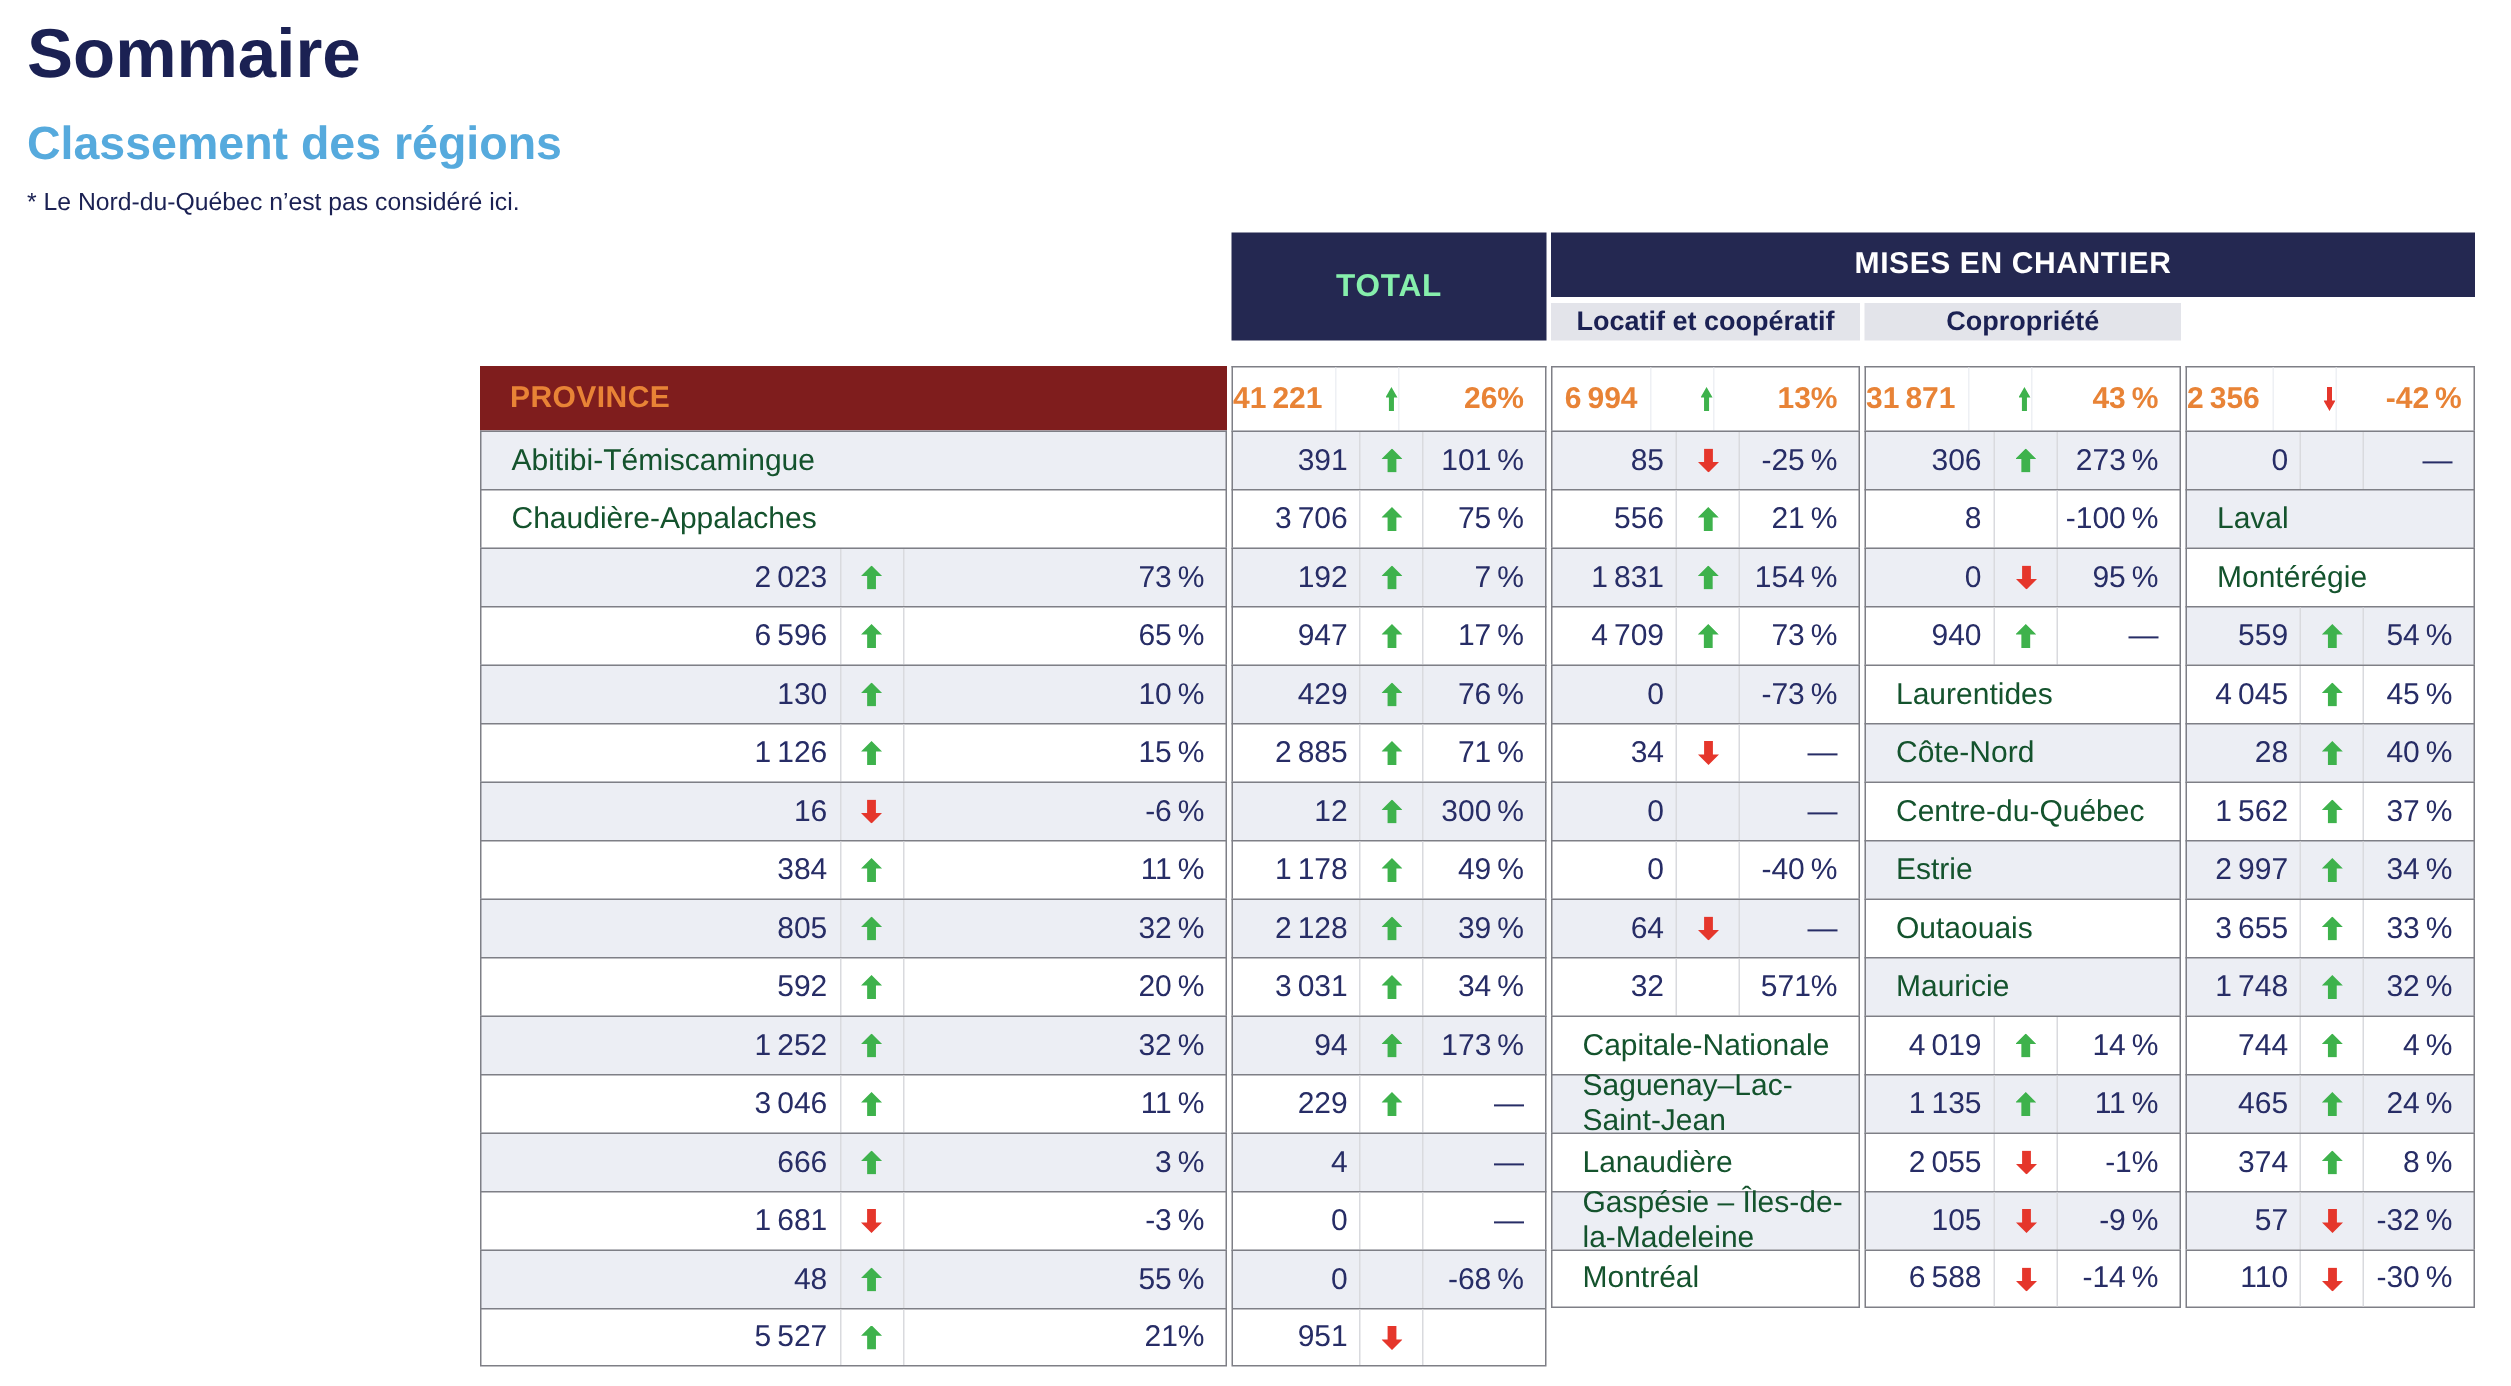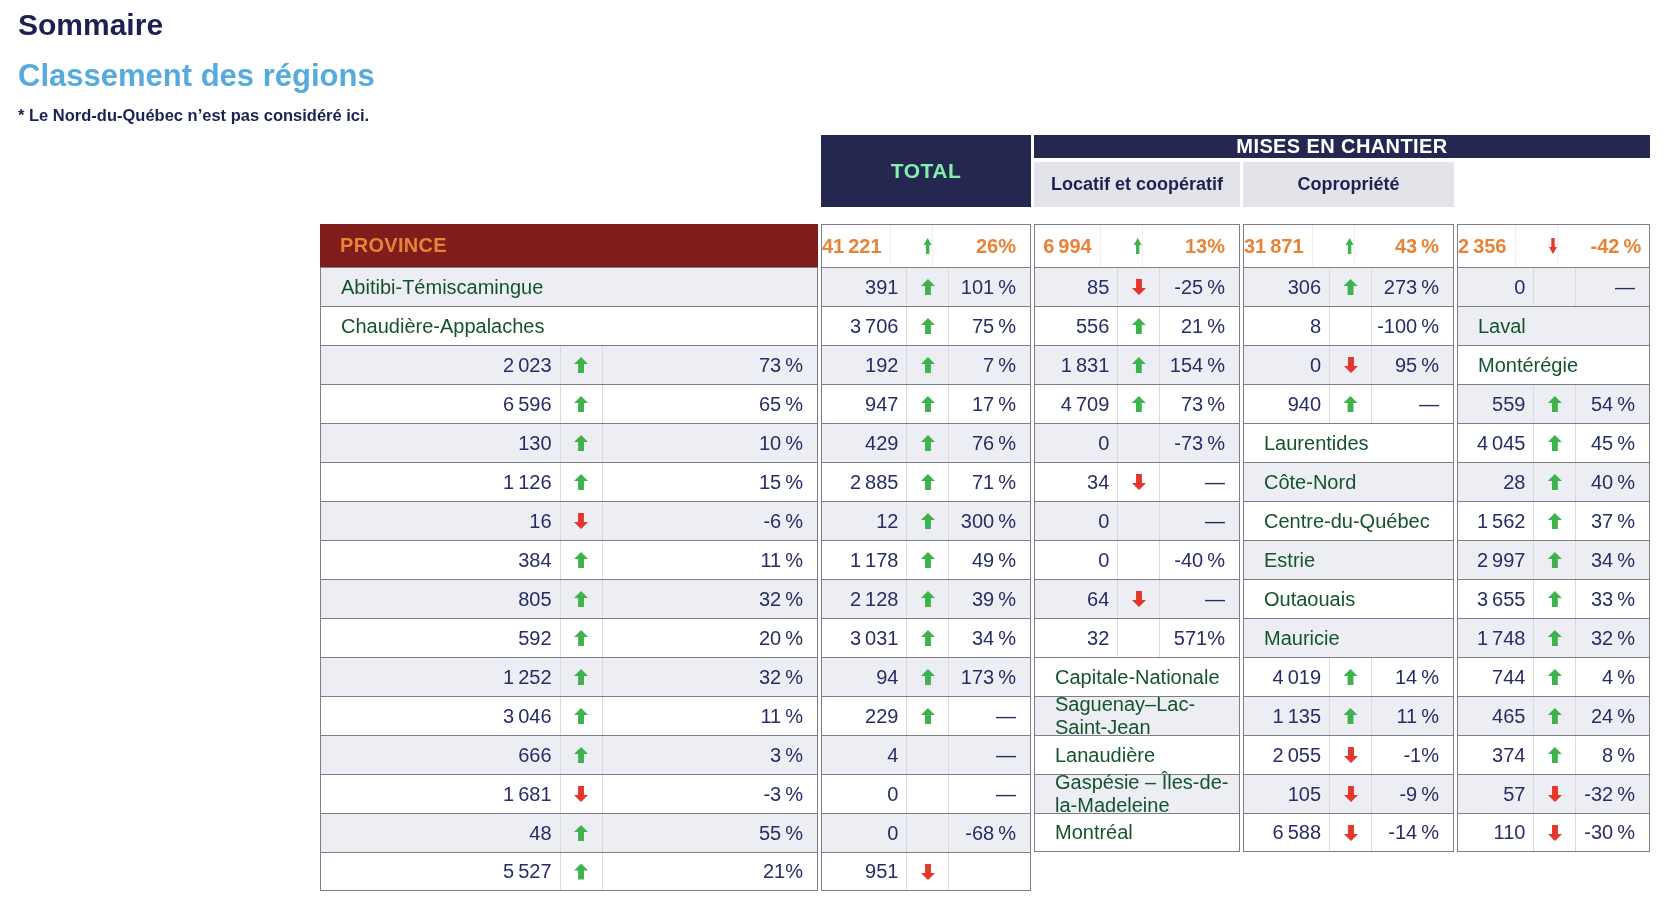--- a/index.html
+++ b/index.html
@@ -17,49 +17,49 @@
   }
   *{box-sizing:border-box;margin:0;padding:0;}
   html,body{background:#ffffff;}
   body{
     width:1674px;height:924px;overflow:hidden;
     font-family:"Liberation Sans","DejaVu Sans",sans-serif;
     color:var(--navy-text);
   }
   .page-title{
     margin:8px 0 0 18px;
-    font-size:30px;font-weight:600;color:var(--title-navy);letter-spacing:0;
+    font-size:46px;font-weight:600;color:var(--title-navy);letter-spacing:0;
   }
   .page-subtitle{
     margin:16px 0 0 18px;
     font-size:31px;font-weight:600;color:var(--blue);
   }
   .footnote{
     margin:12px 0 0 18px;
-    font-size:16.5px;font-weight:700;color:var(--title-navy);
+    font-size:16.5px;font-weight:400;color:var(--title-navy);
   }
   .table-grid{
     margin:10px 0 0 320px;
     display:grid;
     grid-template-columns:498px 210px 206px 211px 193px;
     grid-template-rows:72px 17px 43px repeat(16,39px);
     column-gap:3px;row-gap:0;
     width:1330px;
   }
   
   .hcell.empty{grid-column:1;}
   .total-head{
     grid-column:2;grid-row:1;
     background:var(--navy-bg);color:#86efac;
     display:flex;align-items:center;justify-content:center;
     font-size:21px;font-weight:700;letter-spacing:.5px;
   }
   .mises-wrap{grid-column:3/6;grid-row:1;display:flex;flex-direction:column;}
   .mises-band{
-    height:23px;background:var(--navy-bg);color:#ffffff;
+    height:43px;background:var(--navy-bg);color:#ffffff;
     display:flex;align-items:center;justify-content:center;
     font-size:20px;font-weight:700;letter-spacing:.4px;
   }
   .sub-heads{
     margin-top:4px;flex:1;
     display:grid;grid-template-columns:206px 211px 193px;column-gap:3px;
   }
   .subhead{
     background:var(--subhead-bg);color:var(--title-navy);
     display:flex;align-items:center;justify-content:center;

